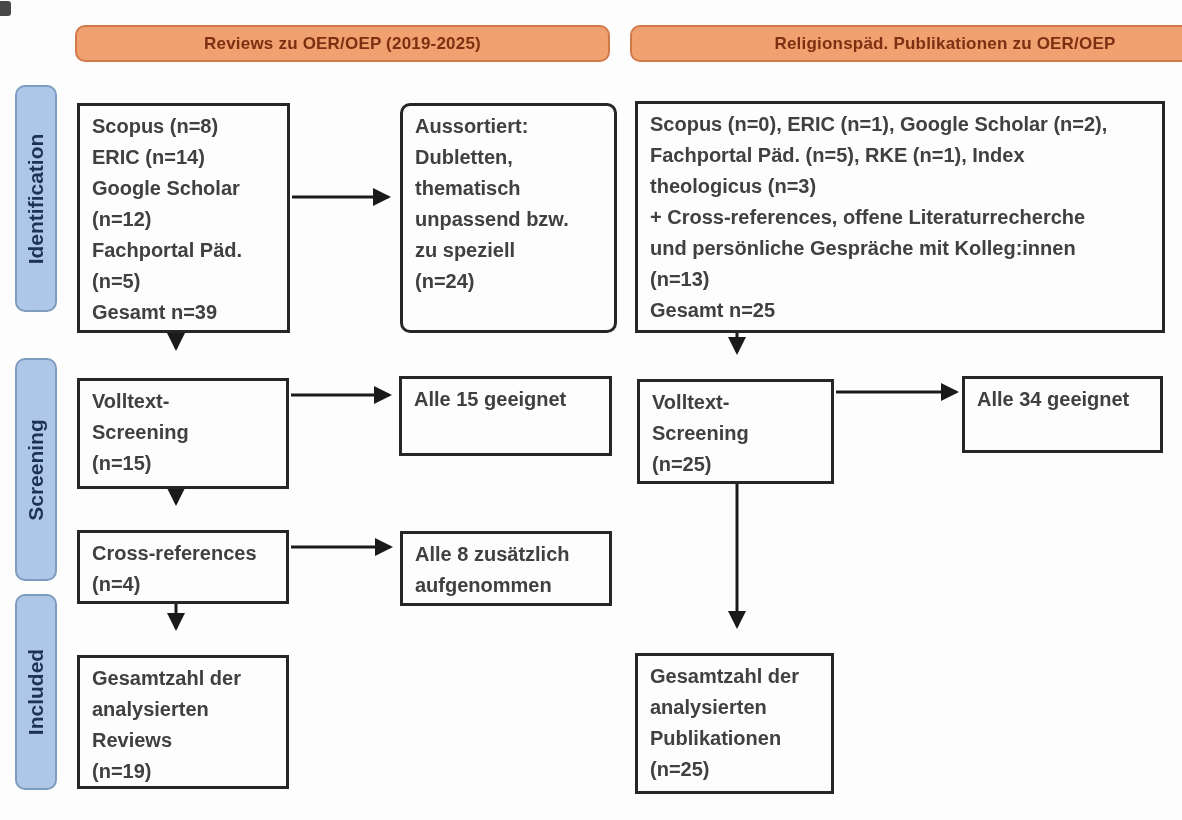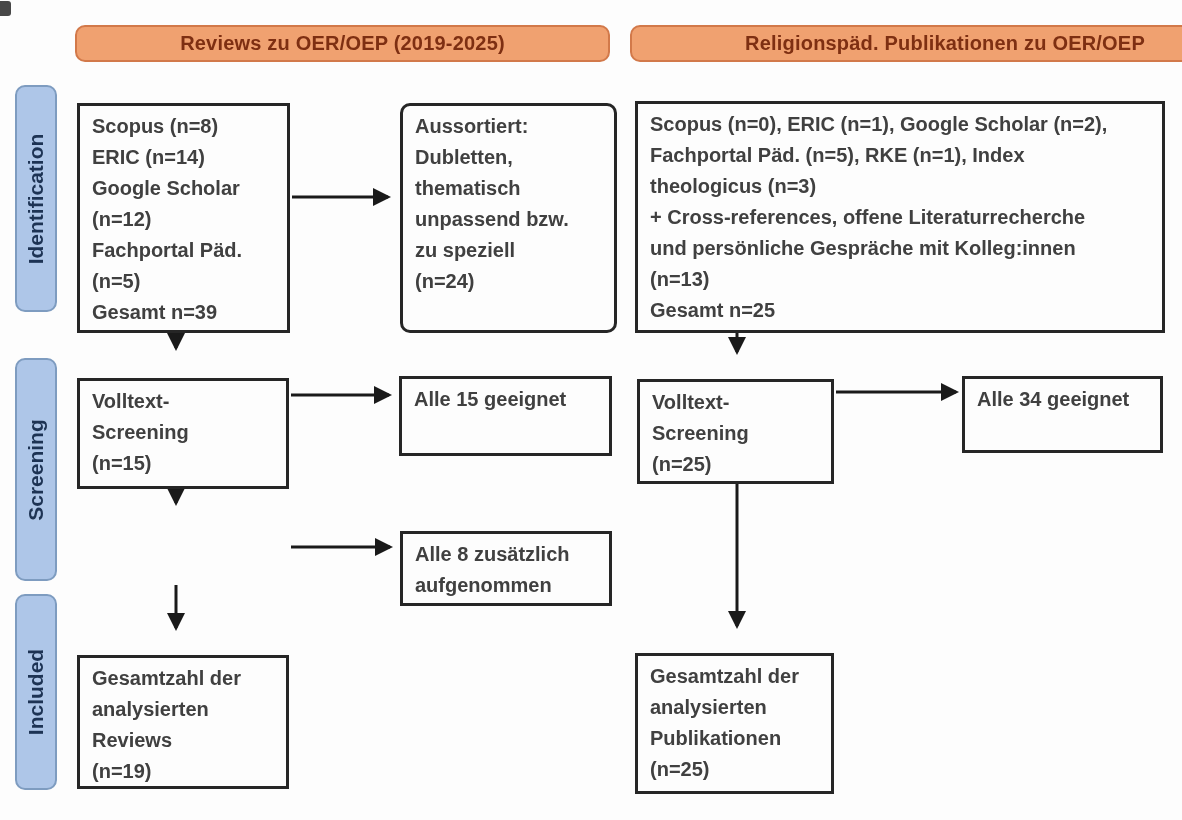--- a/index.html
+++ b/index.html
@@ -4,21 +4,21 @@
 <title>Diagram</title>
 <style>
   html,body{margin:0;padding:0;background:#ffffff;}
   #canvas{
     position:relative;width:1182px;height:820px;background:#fdfdfd;overflow:hidden;
     font-family:"Liberation Sans","DejaVu Sans",sans-serif;
   }
   .col-header{
     position:absolute;display:flex;align-items:center;justify-content:center;
     background:#f0a170;border:2px solid #d2794a;border-radius:10px;
-    color:#7e2f12;font-size:20px;font-weight:700;letter-spacing:.2px;
+    color:#7e2f12;font-size:17px;font-weight:700;letter-spacing:.2px;
     box-sizing:border-box;text-align:center;
   }
   .stage-label{
     position:absolute;display:flex;align-items:center;justify-content:center;
     background:#aec6e8;border:2px solid #7e9cc0;border-radius:10px;
     box-sizing:border-box;
   }
   .stage-label>span{
     transform:rotate(-90deg);white-space:nowrap;
     color:#1d3354;font-size:21px;font-weight:700;
@@ -89,20 +89,22 @@
 unpassend bzw.
 zu speziell
 (n=24)</div>
 
   <div class="node" style="left:77px;top:357px;width:212px;height:111px;">Volltext-
 Screening
 (n=15)</div>
 
   <div class="node" style="left:399px;top:355px;width:213px;height:80px;">Alle 15 geeignet</div>
 
+  <div class="node" style="left:77px;top:509px;width:212px;height:74px;">Cross-references
+(n=4)</div>
 
   <div class="node" style="left:400px;top:510px;width:212px;height:75px;">Alle 8 zusätzlich
 aufgenommen</div>
 
   <div class="node" style="left:77px;top:634px;width:212px;height:134px;">Gesamtzahl der
 analysierten
 Reviews
 (n=19)</div>
 
   <div class="node" style="left:635px;top:80px;width:530px;height:232px;">Scopus (n=0), ERIC (n=1), Google Scholar (n=2),

